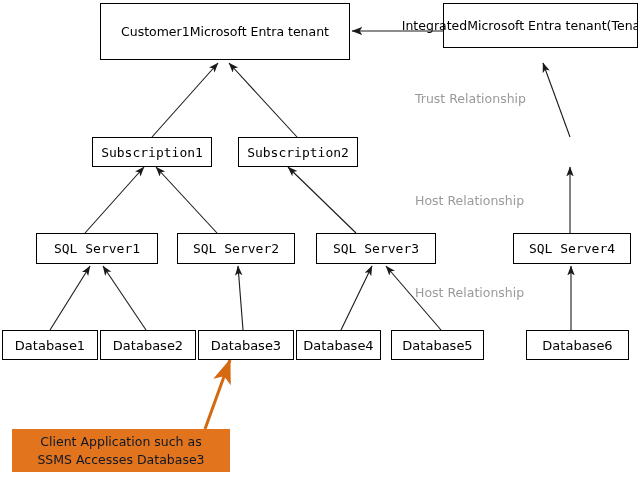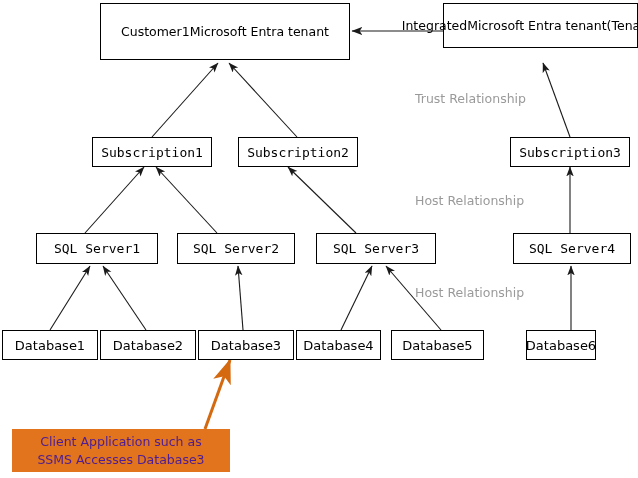--- a/index.html
+++ b/index.html
@@ -59,21 +59,21 @@
     color: #9a9a9a;
     font-family: "DejaVu Sans", sans-serif;
     font-size: 12.5px;
     white-space: nowrap;
     z-index: 2;
   }
   .callout {
     position: absolute;
     box-sizing: border-box;
     background: #E1741C;
-    color: #4c1d95;
+    color: #0f172a;
     border: none;
     display: flex;
     flex-direction: column;
     align-items: center;
     justify-content: center;
     text-align: center;
     font-family: "DejaVu Sans", sans-serif;
     font-size: 12.5px;
     line-height: 18px;
     z-index: 3;
@@ -137,41 +137,40 @@
   <div class="node node-tenant" style="left:443px; top:3px; width:195px; height:45px;">
     <span class="ln">Integrated</span>
     <span class="ln">Microsoft Entra tenant</span>
     <span class="ln">(TenantID2)</span>
   </div>
 
   <div class="node node-mono" style="left:92px; top:137px; width:120px; height:30px;">Subscription1</div>
 
   <div class="node node-mono" style="left:238px; top:137px; width:120px; height:30px;">Subscription2</div>
 
-  <div class="node node-mono" style="left:510px; top:137px; width:120px; height:30px;">Subscription3</div>
 
   <div class="node node-mono" style="left:36px; top:233px; width:122px; height:31px;">SQL Server1</div>
 
   <div class="node node-mono" style="left:177px; top:233px; width:118px; height:31px;">SQL Server2</div>
 
   <div class="node node-mono" style="left:316px; top:233px; width:120px; height:31px;">SQL Server3</div>
 
   <div class="node node-mono" style="left:513px; top:233px; width:118px; height:31px;">SQL Server4</div>
 
   <div class="node node-db" style="left:2px; top:330px; width:96px; height:30px;text-align:center;">Database1</div>
 
   <div class="node node-db" style="left:100px; top:330px; width:96px; height:30px;">Database2</div>
 
   <div class="node node-db" style="left:198px; top:330px; width:96px; height:30px;">Database3</div>
 
   <div class="node node-db" style="left:296px; top:330px; width:85px; height:30px;">Database4</div>
 
   <div class="node node-db" style="left:391px; top:330px; width:93px; height:30px;">Database5</div>
 
-  <div class="node node-db" style="left:526px; top:330px; width:70px; height:30px;">Database6</div>
+  <div class="node node-db" style="left:526px; top:330px; width:103px; height:30px;">Database6</div>
 
   <div class="edge-label" style="left:415px; top:91px;">Trust Relationship</div>
 
   <div class="edge-label" style="left:415px; top:193px;">Host Relationship</div>
 
   <div class="edge-label" style="left:415px; top:285px;">Host Relationship</div>
 
   <div class="callout" style="left:12px; top:429px; width:218px; height:43px;">
     <span class="ln">Client Application such as</span>
     <span class="ln">SSMS Accesses Database3</span>

